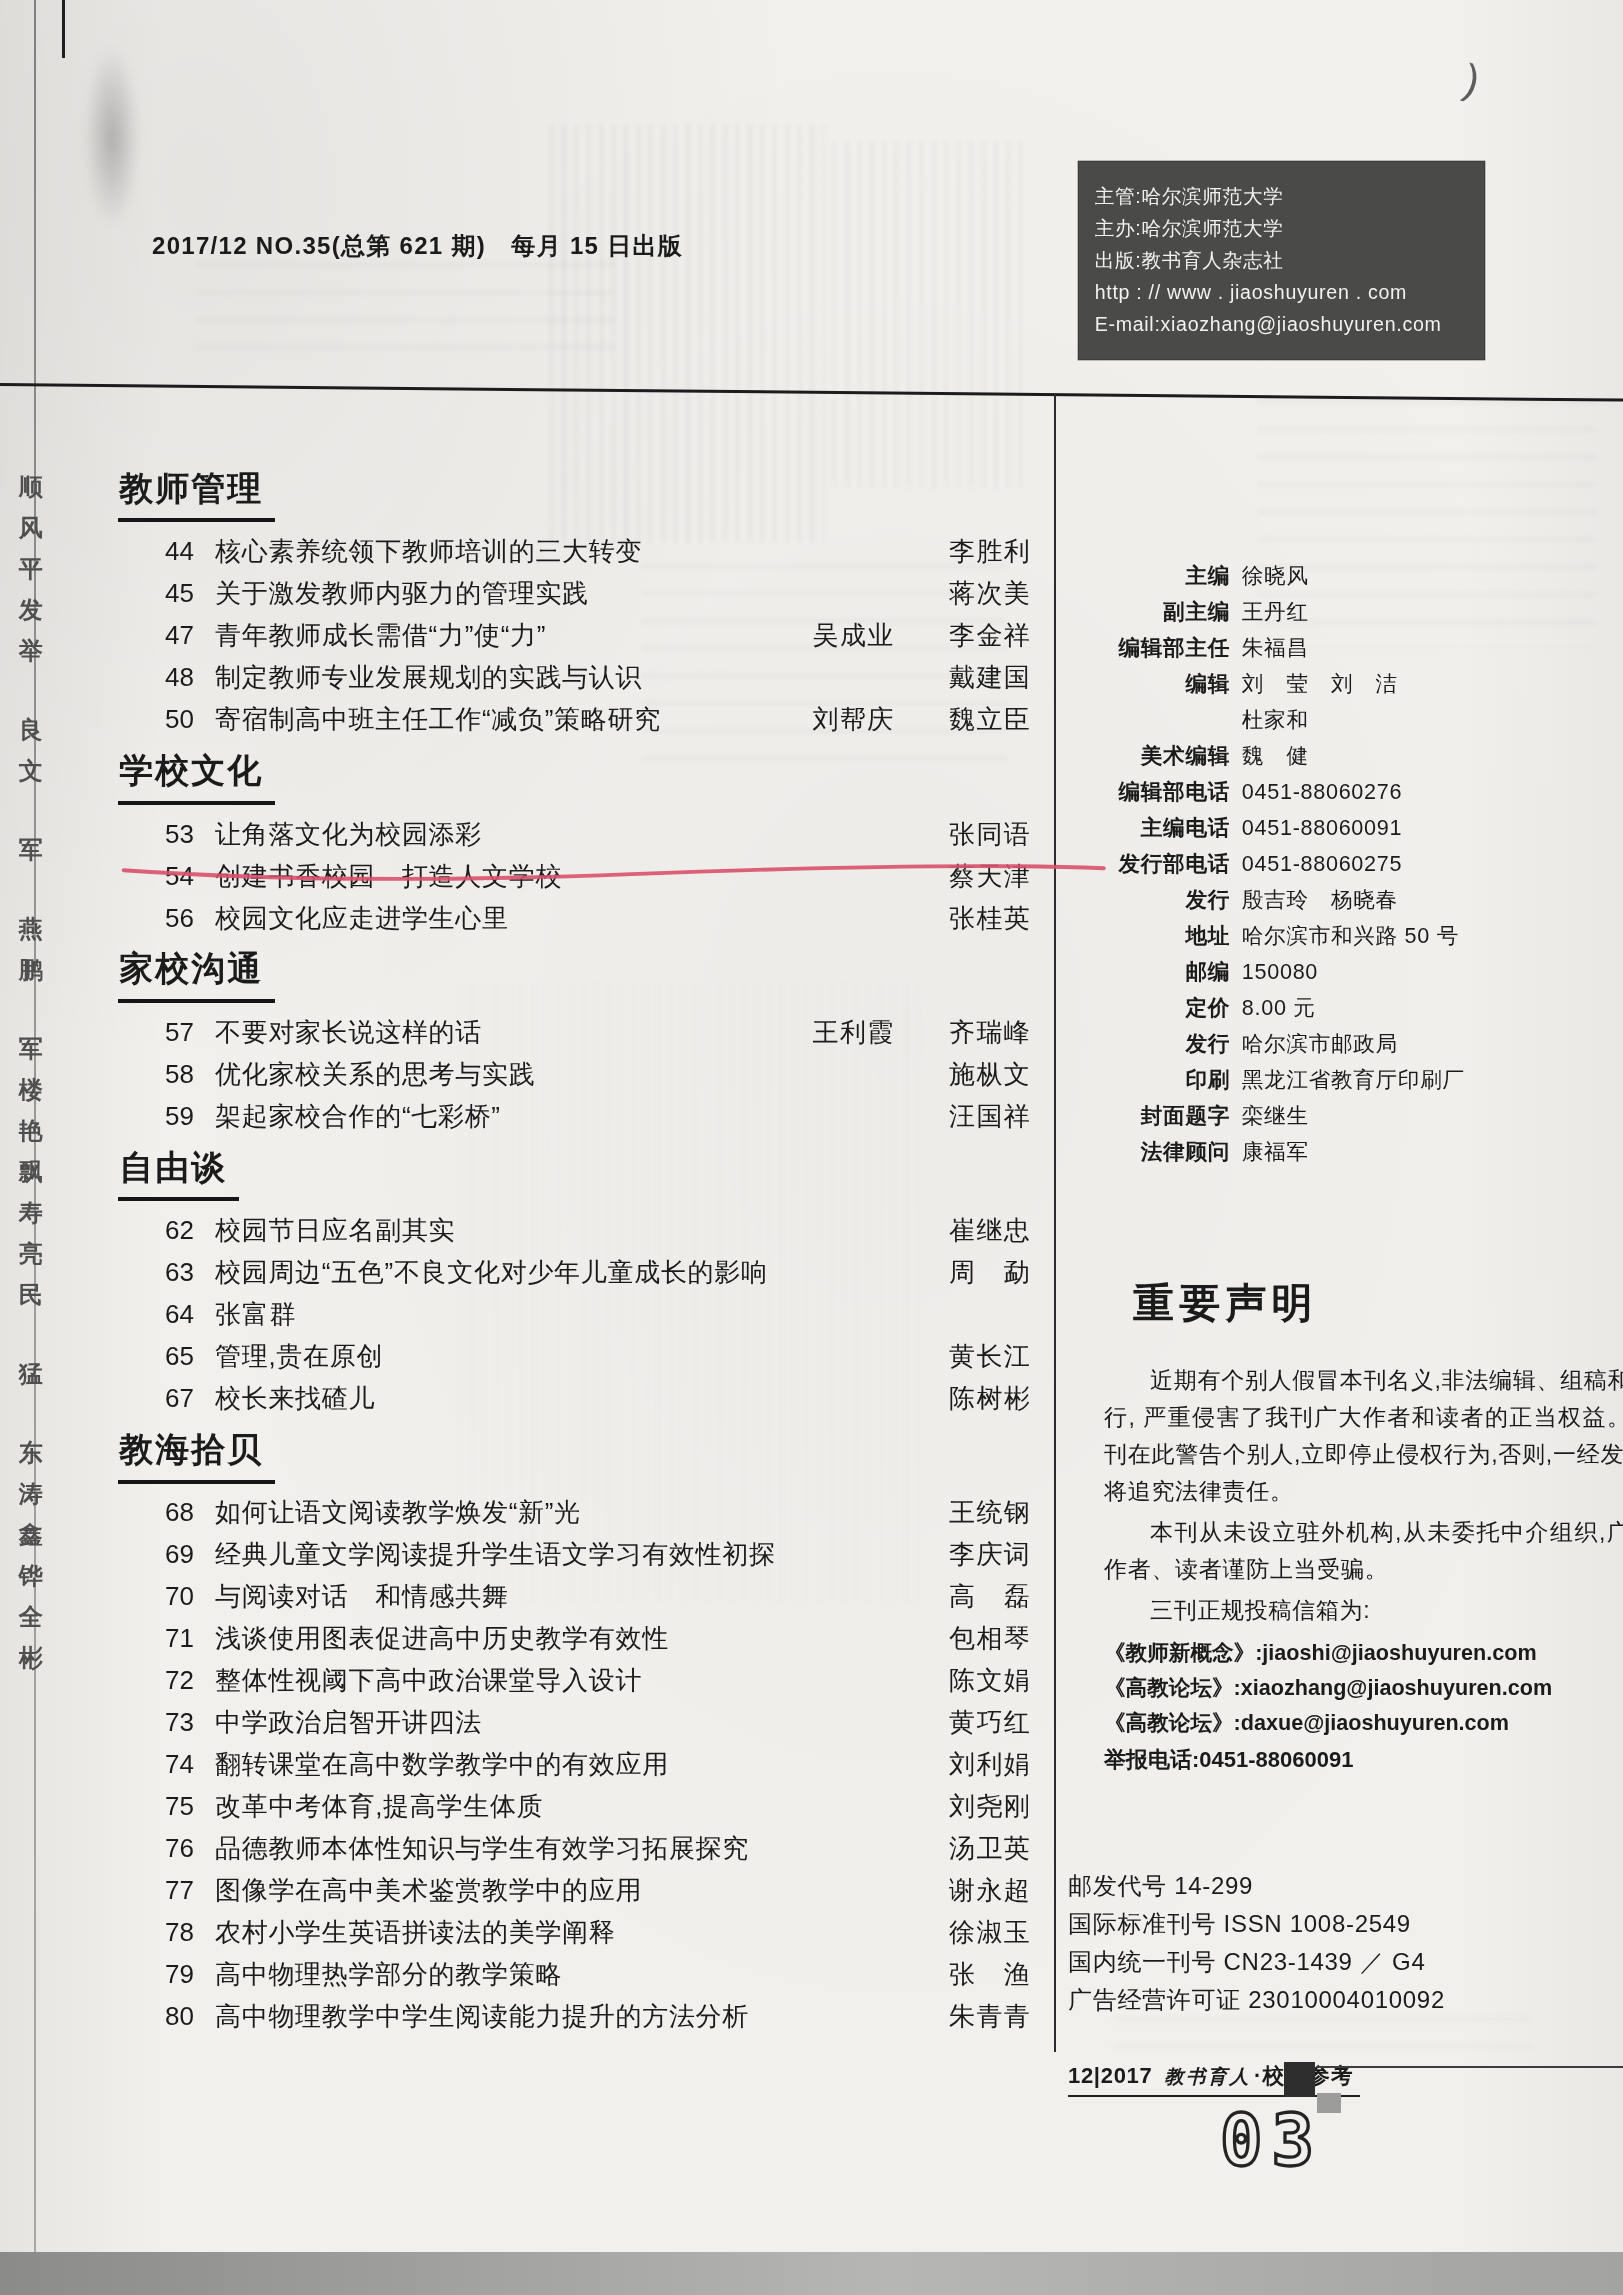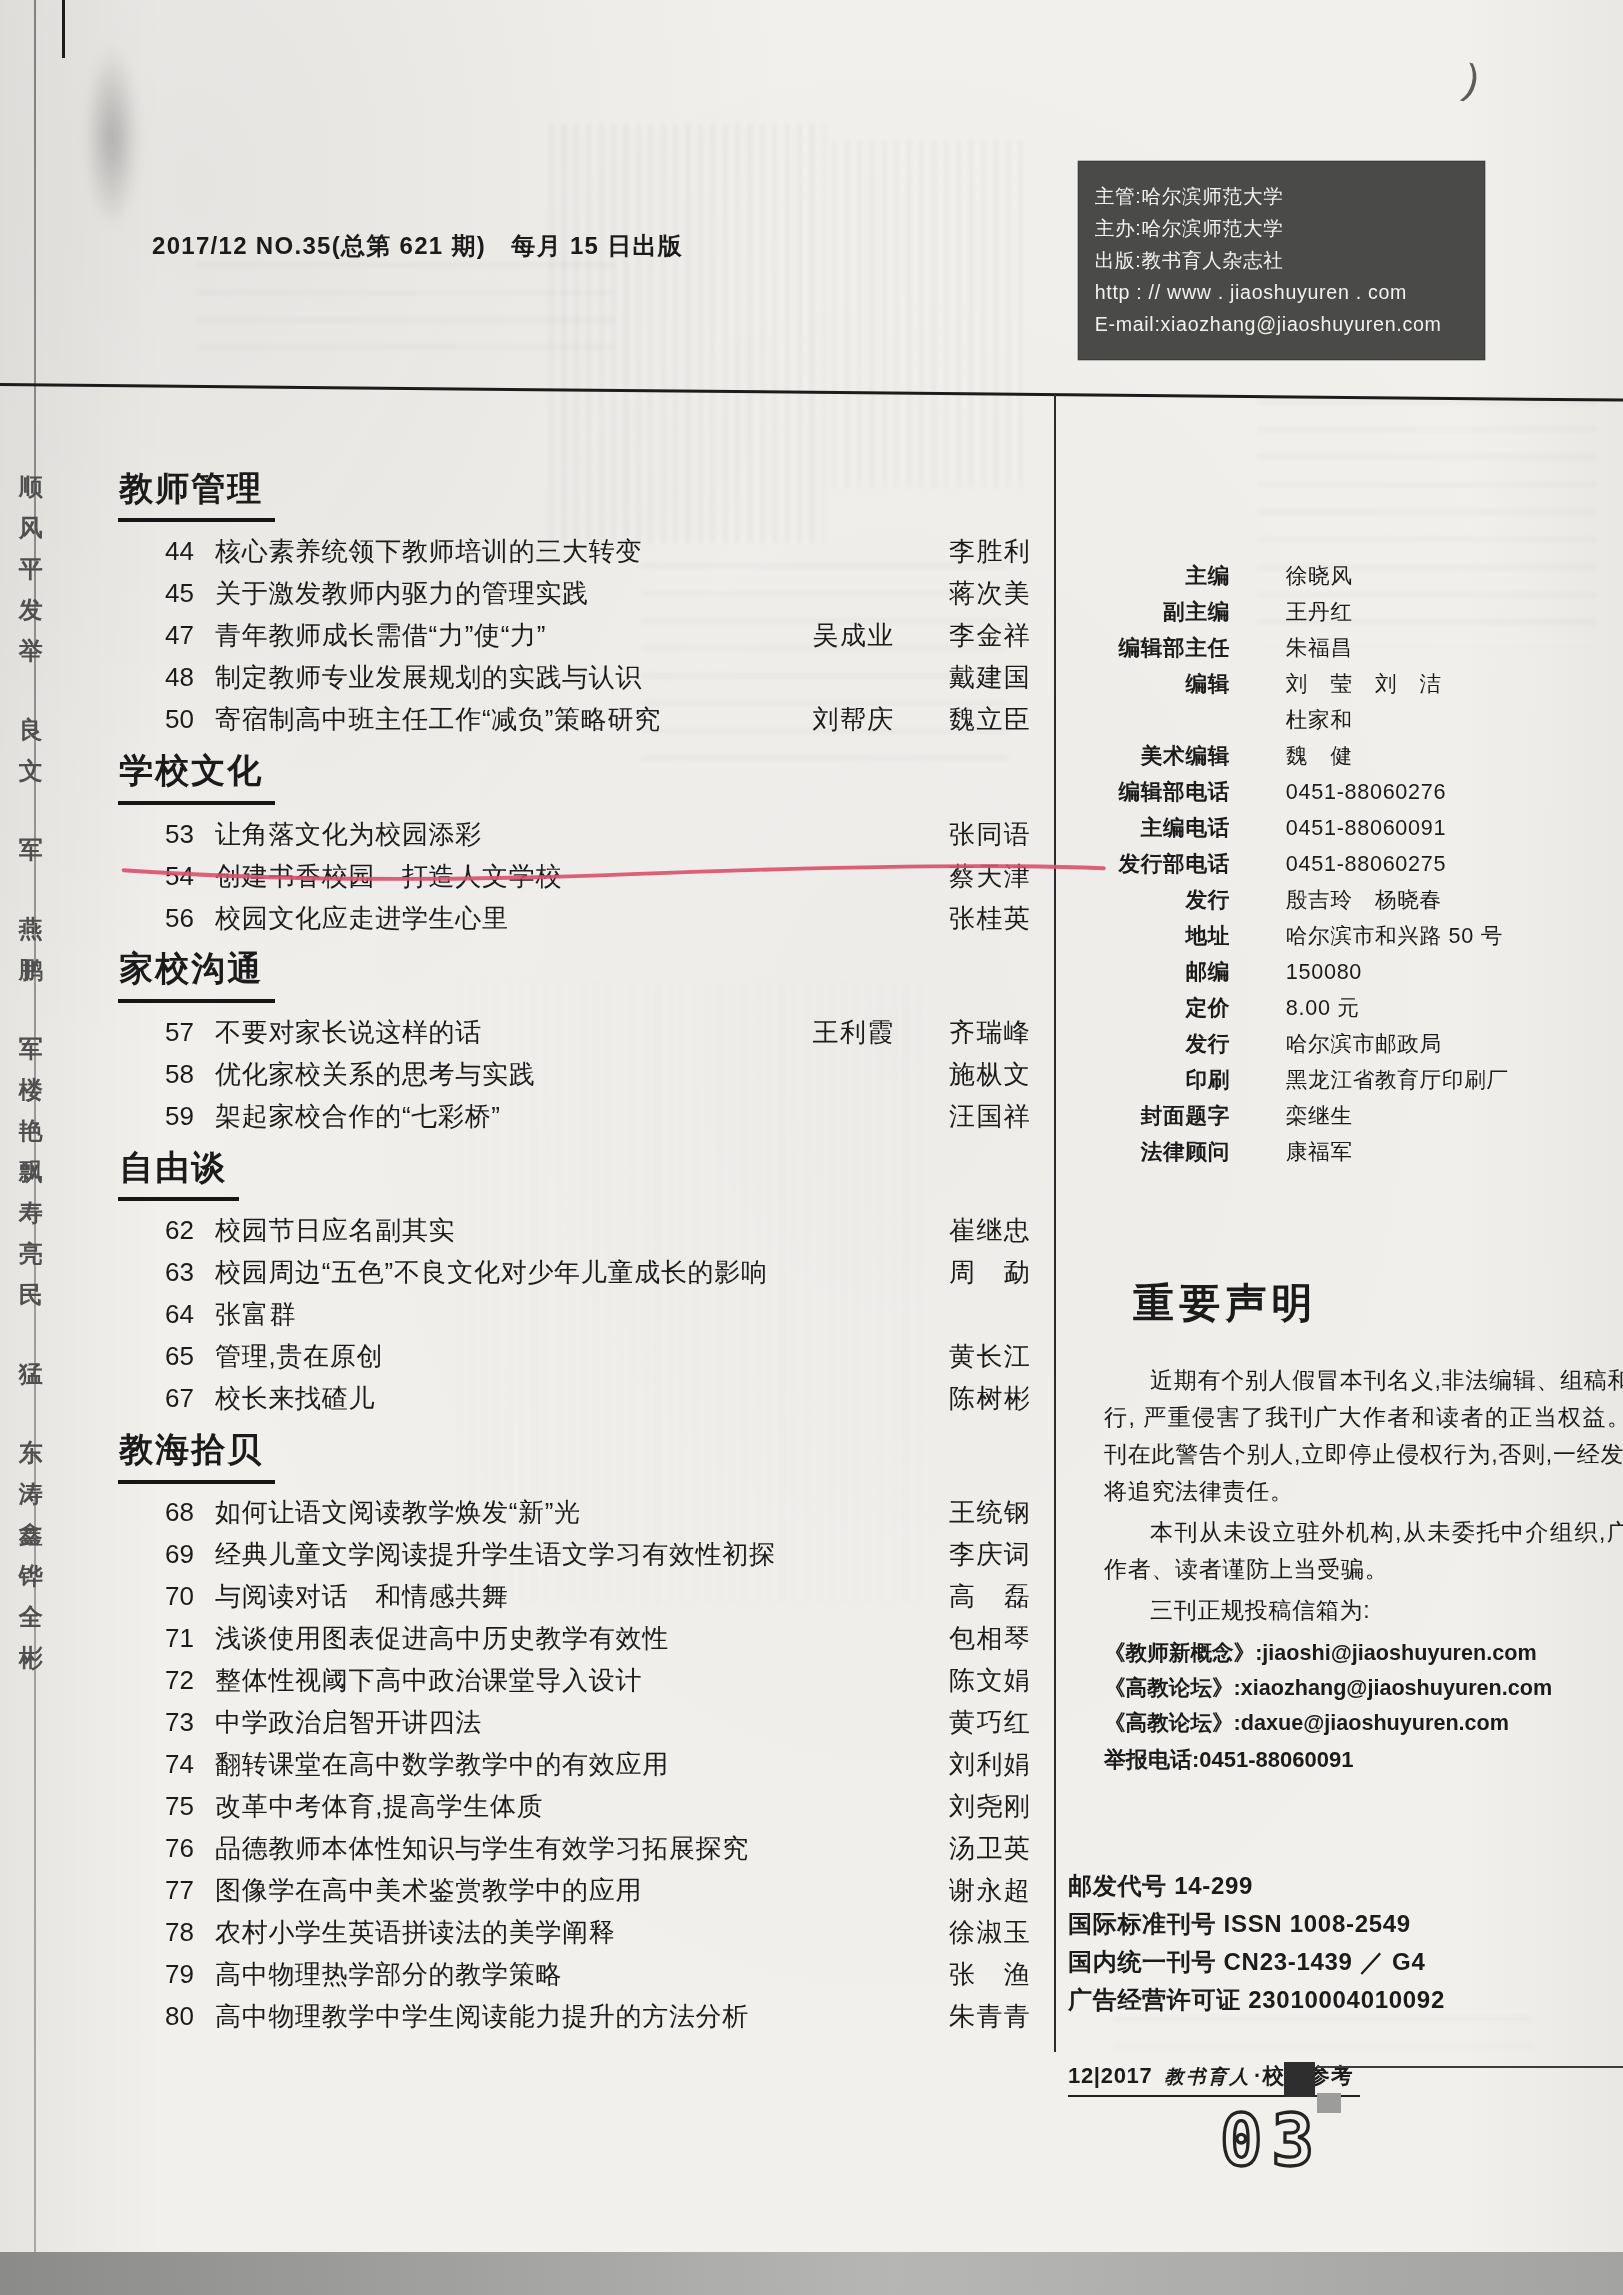--- a/index.html
+++ b/index.html
@@ -51,36 +51,36 @@
     border-bottom:4.6px solid #161616; padding:0 11.8px 6.5px 1.3px; margin:7.9px 0 7.9px 0; }
   .toc-item { display:flex; align-items:baseline; font-size:26px; line-height:42px; padding-left:47px; }
   .toc-item .num { width:50px; flex:none; }
   .toc-item .title { flex:1 1 auto; letter-spacing:0.7px; white-space:nowrap; }
   .toc-item .authors { flex:none; letter-spacing:1.3px; white-space:nowrap; }
 
   .red-underline { position:absolute; left:121px; top:861px; pointer-events:none; }
 
   
   .masthead { position:absolute; left:1070px; top:558px; width:550px; font-size:21.6px; }
-  .m-row { display:flex; line-height:36px;gap:44px; }
+  .m-row { display:flex; line-height:36px; }
   .m-label { width:160px; flex:none; text-align:right; font-weight:bold; letter-spacing:0.7px; white-space:nowrap; }
   .m-value { margin-left:11.8px; letter-spacing:0.7px; white-space:nowrap; }
 
   
   .notice { position:absolute; left:1104px; top:1276px; width:551px; }
   .notice-title { font-size:41px; font-weight:bold; letter-spacing:5.2px; margin:0 0 31px 29px; }
   .notice p { margin:0 0 3.9px 0; font-size:23px; line-height:37px; text-align:justify;
     text-indent:2em; letter-spacing:0.7px; }
   .mailboxes { margin-top:6.5px; }
   .mailbox { font-size:21.6px; line-height:35px; font-weight:600; white-space:nowrap; }
   .report { font-size:22px; line-height:37px; font-weight:600; margin-top:1px; }
 
   
   .pubinfo { position:absolute; left:1068px; top:1867px; }
-  .pubinfo div { font-size:24px; line-height:38px; font-weight:700; letter-spacing:0.7px; white-space:nowrap; }
+  .pubinfo div { font-size:24px; line-height:38px; font-weight:400; letter-spacing:0.7px; white-space:nowrap; }
 
   
   .footer { position:absolute; left:1068px; top:2061px; }
   .footer-line { display:inline-block; border-bottom:2.6px solid #1f1f1f; padding:0 6.5px 5.2px 0; white-space:nowrap; }
   .f-issue { font-size:22px; font-weight:bold; letter-spacing:0.7px; }
   .f-brand { font-family:"DejaVu Serif","Liberation Serif",serif; font-style:italic; font-weight:bold;
     font-size:19px; letter-spacing:2.6px; margin-left:9.2px; }
   .f-edition { font-size:21.6px; font-weight:bold; letter-spacing:1.3px; }
   .fsq { position:absolute; left:1284px; top:2062px; width:31px; height:35px; background:#2e2e2e; }
   .fsq-gray { position:absolute; left:1317px; top:2093px; width:23.6px; height:19.6px; background:#9c9c9a; }

